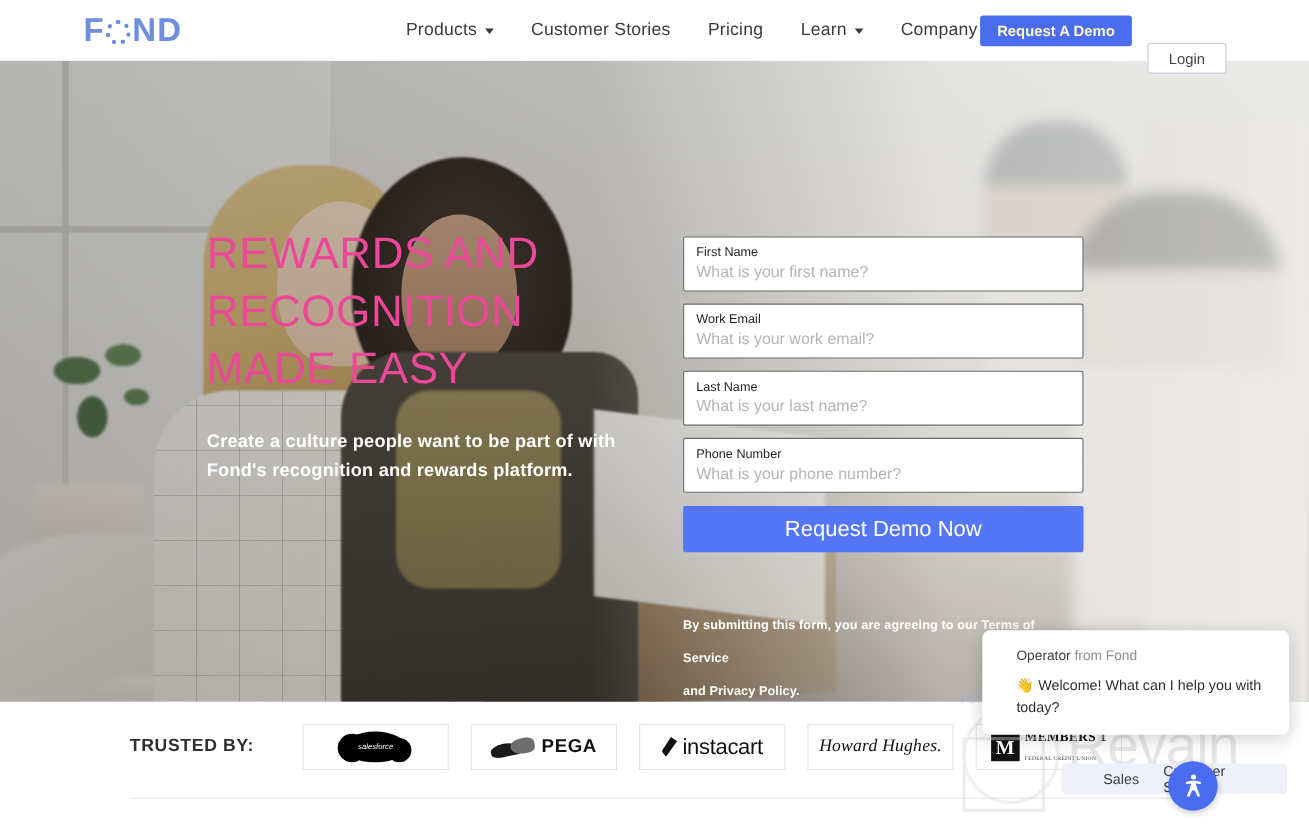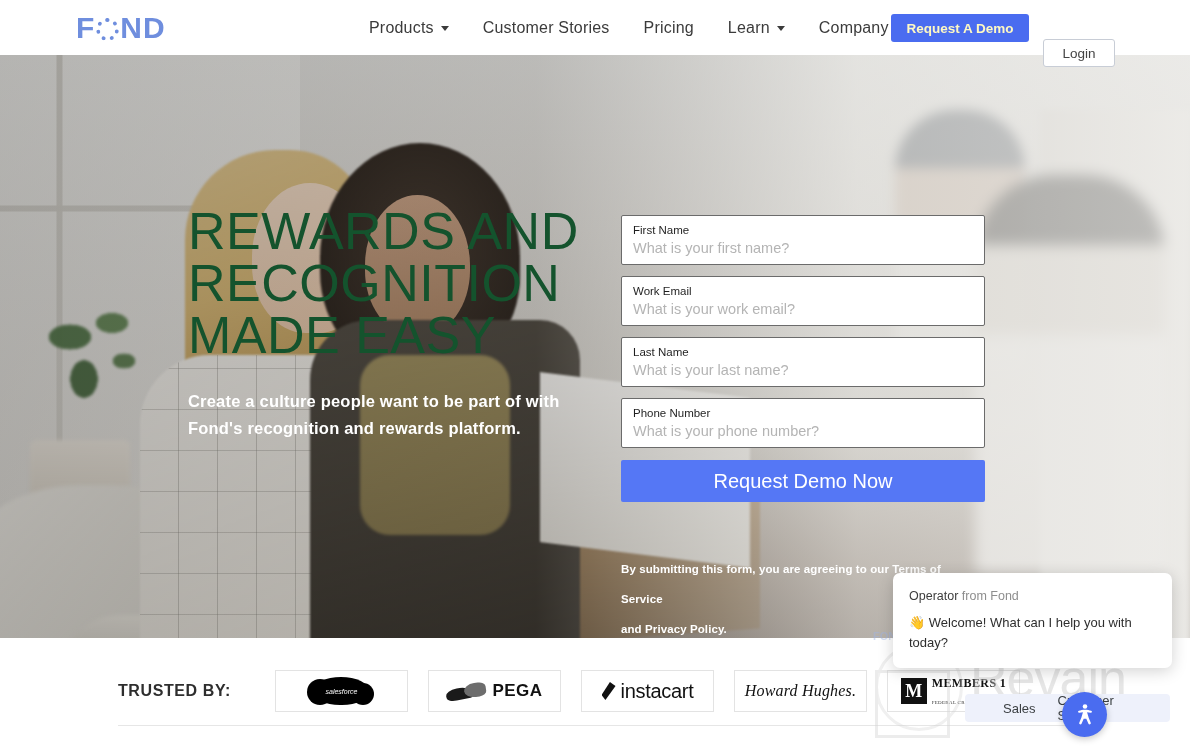--- a/index.html
+++ b/index.html
@@ -188,21 +188,21 @@
     background:linear-gradient(90deg,#dedbd6,#eceae6);
     filter: blur(3px);
   }
   .hero-overlay {
     position:absolute; inset:0;
     background:linear-gradient(90deg, rgba(40,38,34,.30) 0%, rgba(60,57,52,.26) 45%, rgba(225,224,220,.62) 72%, rgba(236,235,232,.72) 100%);
   }
 
   .hero-copy { position:absolute; left:188px; top:150px; width:430px; z-index:5; }
   .hero-title {
-    color:#14532d; font-size:52px; line-height:52px; font-weight:400;
+    color:#ec4899; font-size:40px; line-height:52px; font-weight:400;
     letter-spacing:.5px; text-transform:uppercase;
     font-family:"Liberation Sans", sans-serif;
   }
   .hero-sub {
     margin-top:27px; color:#ffffff; font-size:16.5px; font-weight:700;
     line-height:27px; letter-spacing:.2px; max-width:372px;
   }
 
   
   .form-col { position:absolute; left:621px; top:160px; width:364px; z-index:6; }
@@ -227,21 +227,21 @@
     margin-top:52px; color:#ffffff; font-size:11.5px; font-weight:700;
     line-height:30px; width:350px; letter-spacing:.1px;
   }
 
   
   .trusted {
     position:absolute; left:0; top:638px; width:1190px; height:115px;
     background:#ffffff; z-index:10;
   }
   .trusted-inner {
-    position:absolute; left:118px; top:32px; display:flex; align-items:center; gap:20px;
+    position:absolute; left:118px; top:20px; display:flex; align-items:center; gap:20px;
   }
   .trusted-label {
     font-size:16px; font-weight:700; color:#2e2e2e; letter-spacing:.6px;
     margin-right:24px;
   }
   .logo-box {
     width:133px; height:42px; border:1px solid #e3e3e3; background:#fff;
     display:flex; align-items:center; justify-content:center;
   }
   .sf-cloud {
@@ -290,21 +290,21 @@
   .divider {
     position:absolute; left:118px; top:725px; width:954px; height:1px;
     background:#e6e6e6; z-index:11;
   }
 
   
   .chat-card {
     position:absolute; left:893px; top:573px; width:279px; height:95px;
     background:#ffffff; border-radius:7px; z-index:25;
     box-shadow:0 3px 16px rgba(0,0,0,.18);
-    padding:15px 16px 0 16px;
+    padding:15px 16px 0 31px;
   }
   .chat-head { font-size:12.5px; color:#8e8e8e; line-height:16px; }
   .chat-head b { color:#3d3d3d; font-weight:400; }
   .chat-msg { font-size:13px; color:#2e2e2e; line-height:20px; margin-top:9px; }
   .wave { font-size:13px; }
 
   
   .bottom-actions {
     position:absolute; left:965px; top:694px; width:205px; height:28px;
     background:#eef1fb; border-radius:4px; z-index:20;

